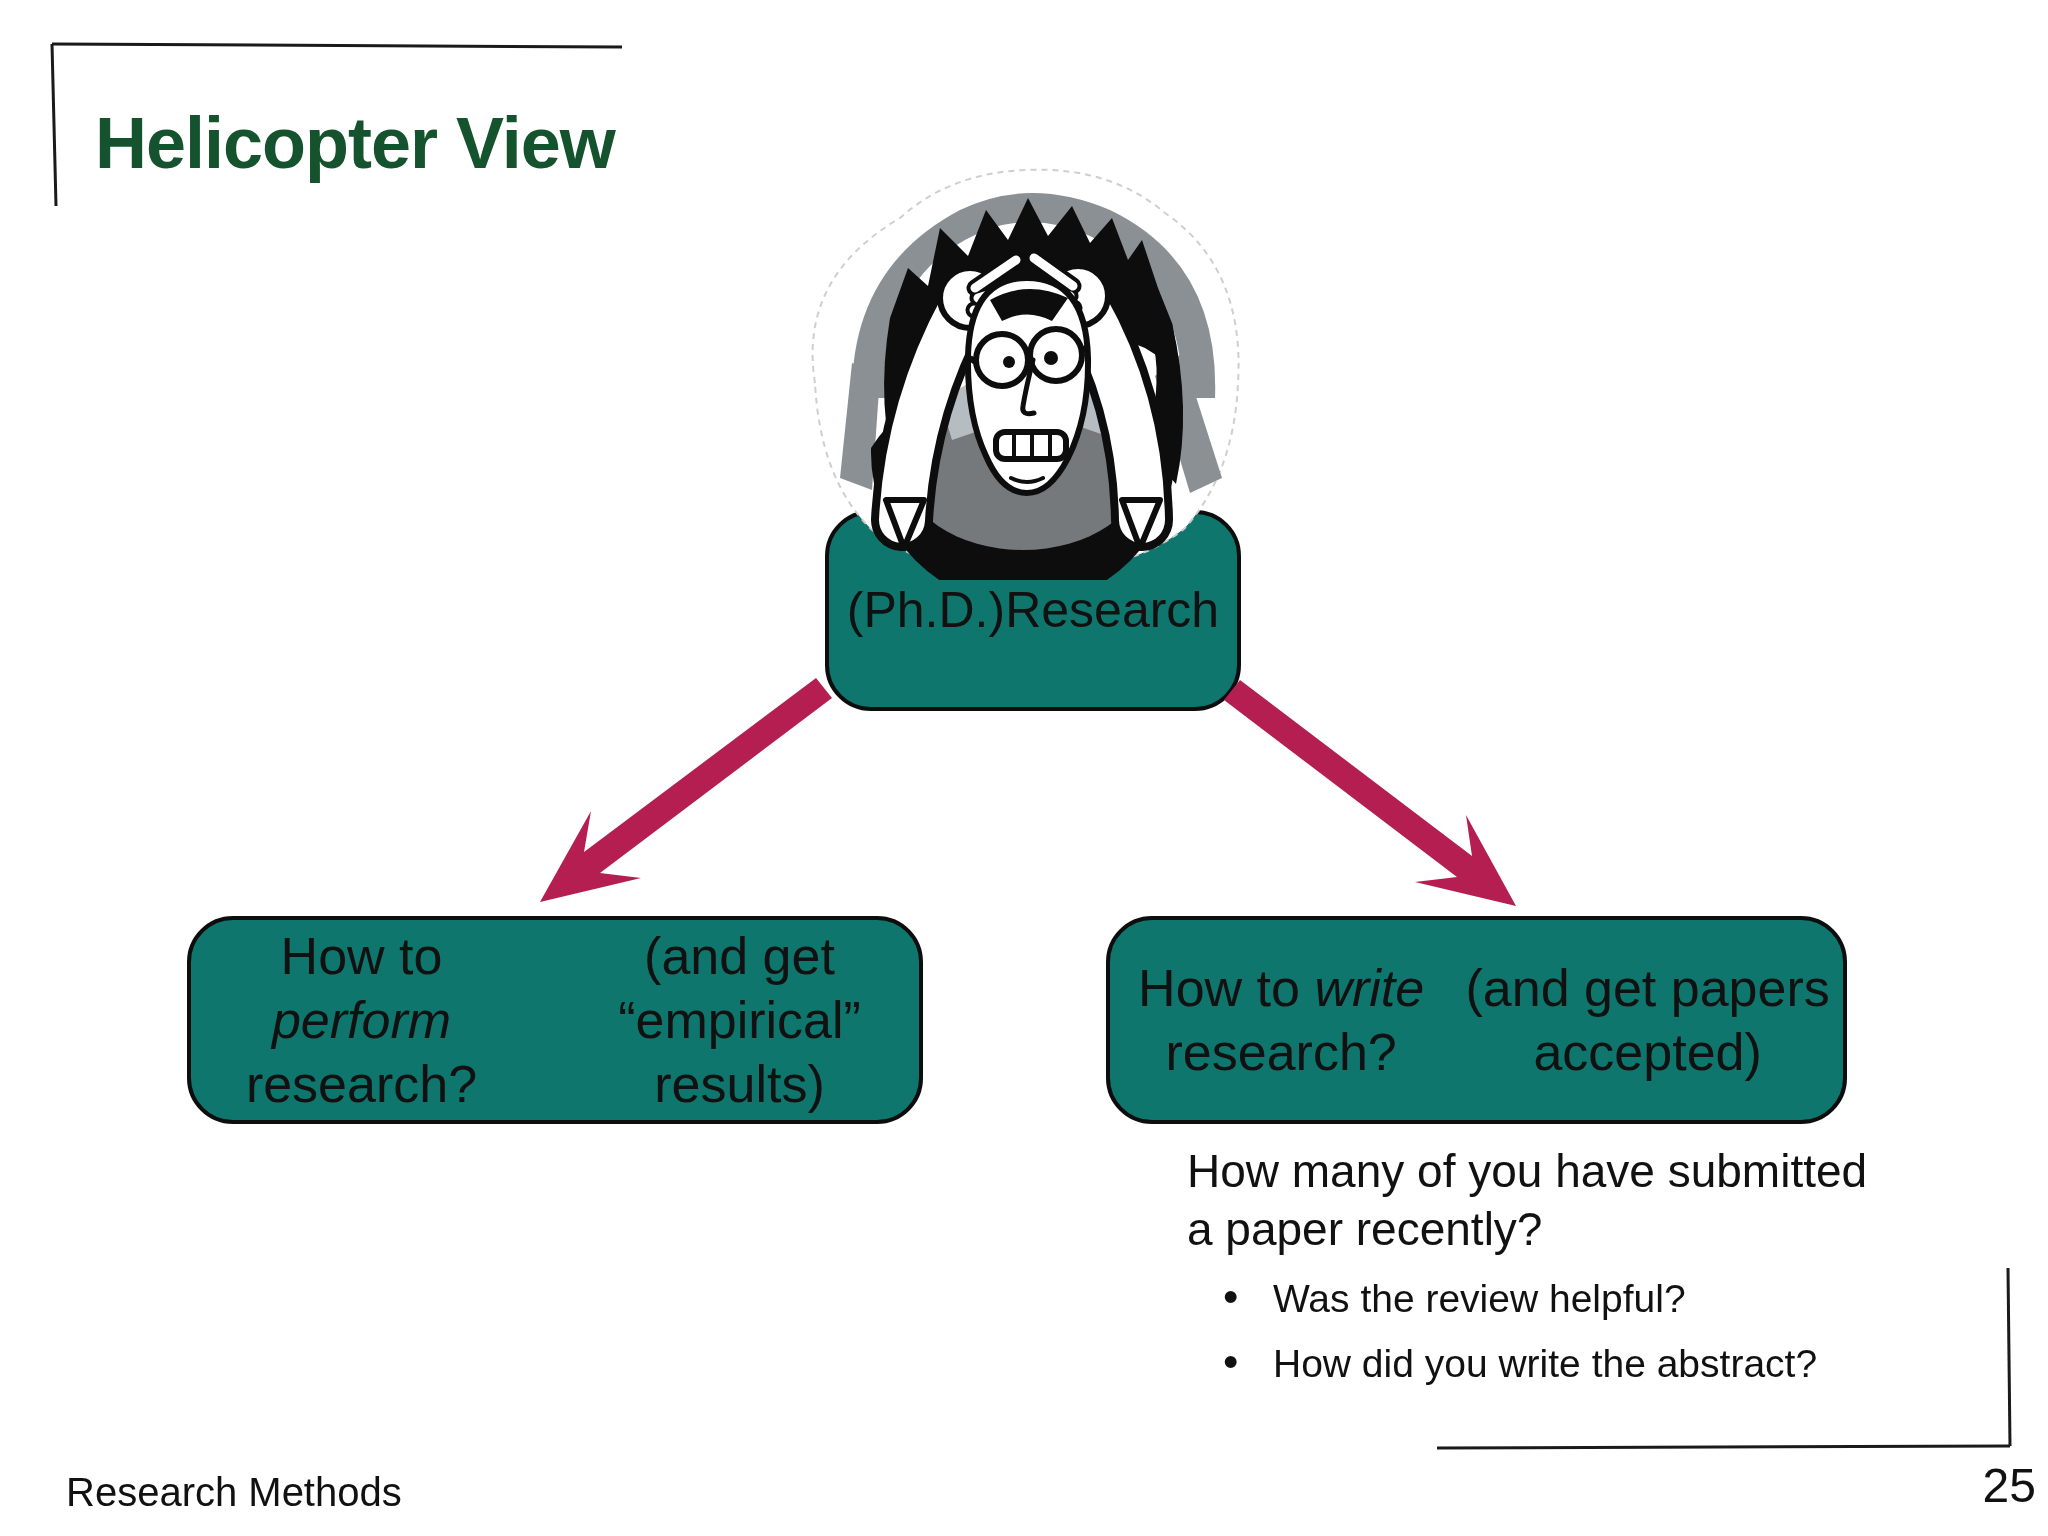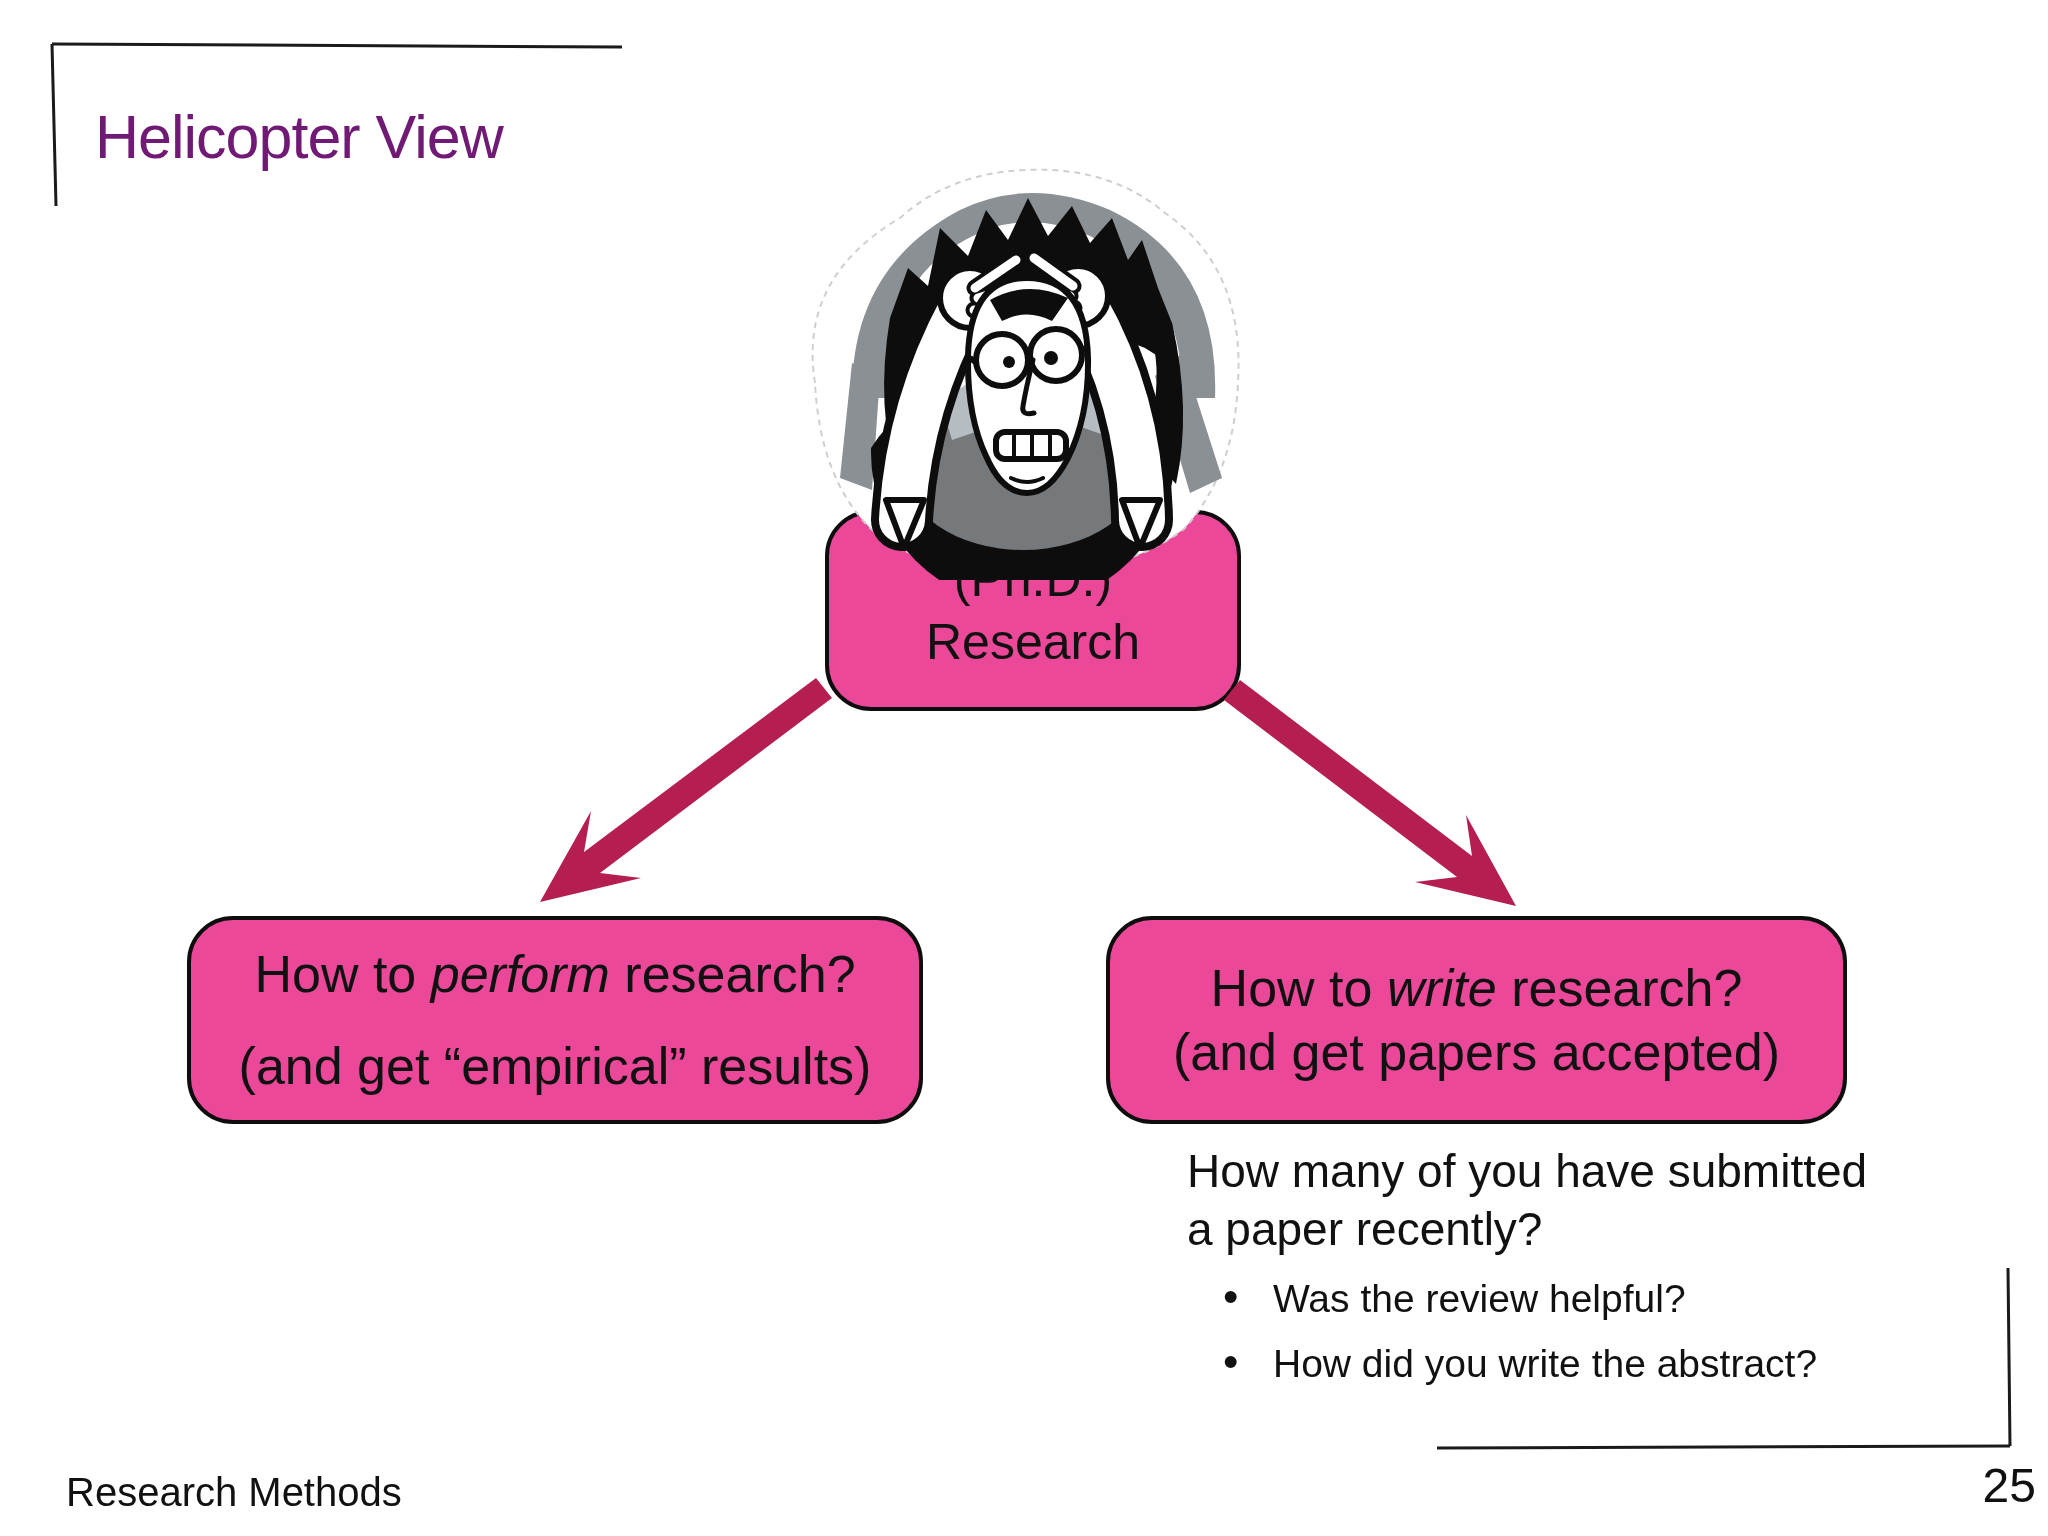--- a/index.html
+++ b/index.html
@@ -1,29 +1,29 @@
 <!DOCTYPE html>
 <html><head>
 <meta charset="utf-8">
 <style>
   html,body{margin:0;padding:0;background:#ffffff;}
   body{width:2048px;height:1536px;position:relative;overflow:hidden;
        font-family:"Liberation Sans","DejaVu Sans",sans-serif;color:#111;}
   .abs{position:absolute;}
 
   
-  #slide-title{left:95px;top:102px;font-size:61px;font-weight:400;
-               letter-spacing:-1px;color:#701a75;white-space:nowrap;}
+  #slide-title{left:95px;top:102px;font-size:72px;font-weight:700;
+               letter-spacing:-1px;color:#14532d;white-space:nowrap;}
 
   
   #overlay{left:0;top:0;width:2048px;height:1536px;pointer-events:none;z-index:3;}
 
   
-  .node{background:#ec4899;border:4px solid #0d0d0d;border-radius:46px;
-        display:flex;flex-direction:column;justify-content:center;align-items:center;
+  .node{background:#0f766e;border:4px solid #0d0d0d;border-radius:46px;
+        display:flex;flex-direction:row;justify-content:center;align-items:center;
         text-align:center;z-index:2;}
   #root-box{left:825px;top:510px;width:408px;height:193px;font-size:50px;line-height:63px;}
   #left-box{left:187px;top:916px;width:728px;height:200px;font-size:52px;line-height:64px;gap:28px;}
   #right-box{left:1106px;top:916px;width:733px;height:200px;font-size:52px;line-height:64px;}
   .node .em{font-style:italic;}
 
   
   #cartoon{left:790px;top:148px;width:470px;height:432px;z-index:4;}
 
   

